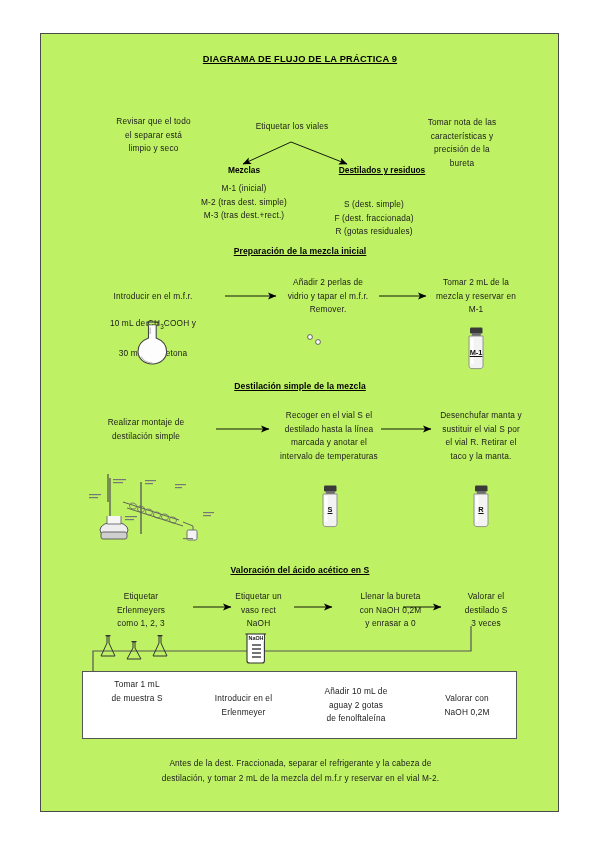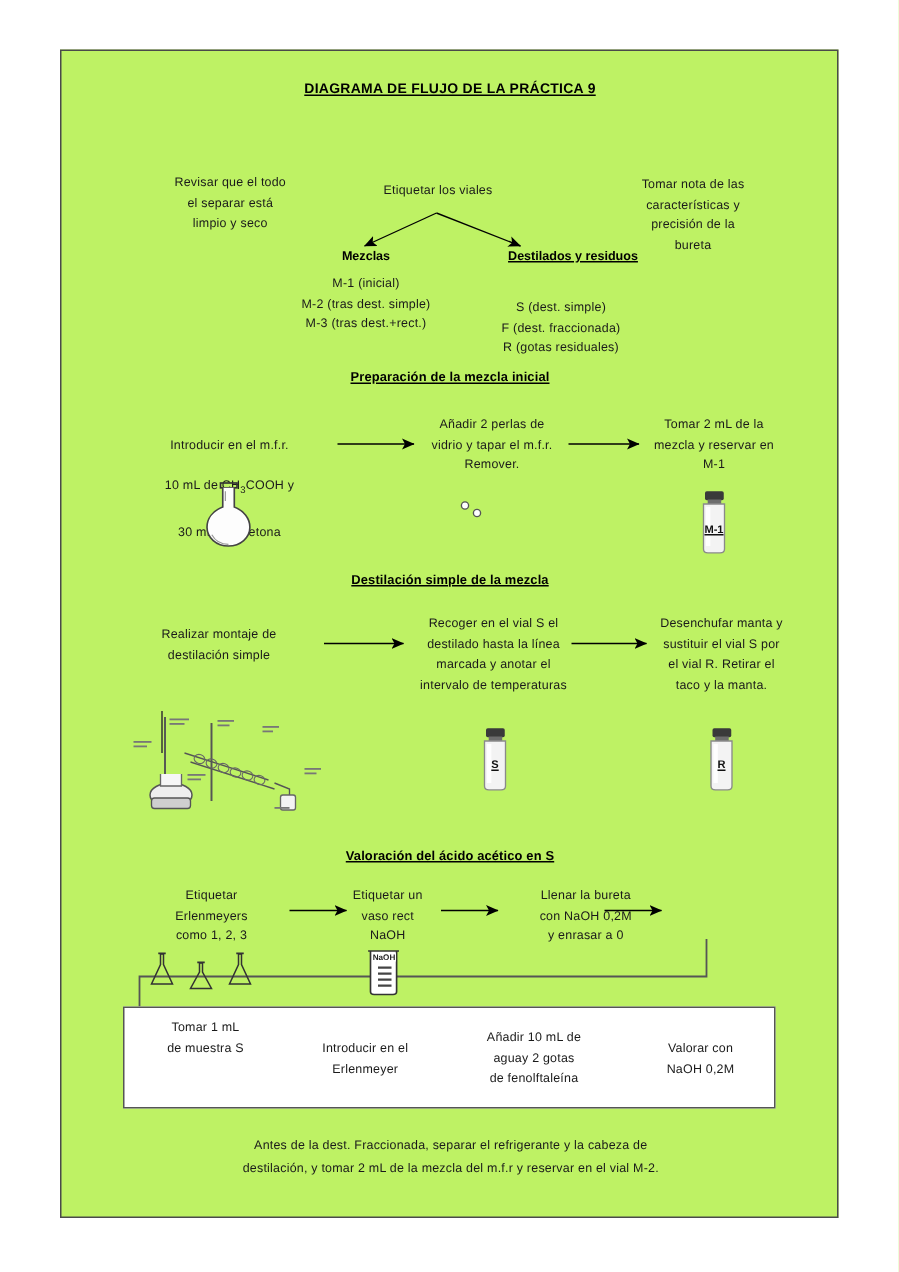--- a/index.html
+++ b/index.html
@@ -326,20 +326,23 @@
         </g>
         <rect x="7" y="4.5" width="16" height="5.5" fill="#fff"></rect>
         <text x="15" y="9.2" font-family="'Liberation Sans',sans-serif" font-size="5.4" font-weight="bold" text-anchor="middle" fill="#222">NaOH</text>
       </svg>
     </div>
 
     <div class="txt" style="left:292px; top:556px; width:115px;">Llenar la bureta
 con NaOH 0,2M
 y enrasar a 0</div>
 
+    <div class="txt" style="left:395px; top:556px; width:100px;">Valorar el
+destilado S
+3 veces</div>
 
     <div id="bottom-box">
       <div class="txt" style="left:4px; top:6px; width:100px;">Tomar 1 mL
 de muestra S</div>
       <div class="txt" style="left:108px; top:20px; width:105px;">Introducir en el
 Erlenmeyer</div>
       <div class="txt" style="left:212px; top:13px; width:122px;">Añadir 10 mL de
 aguay 2 gotas
 de fenolftaleína</div>
       <div class="txt" style="left:336px; top:20px; width:96px;">Valorar con

